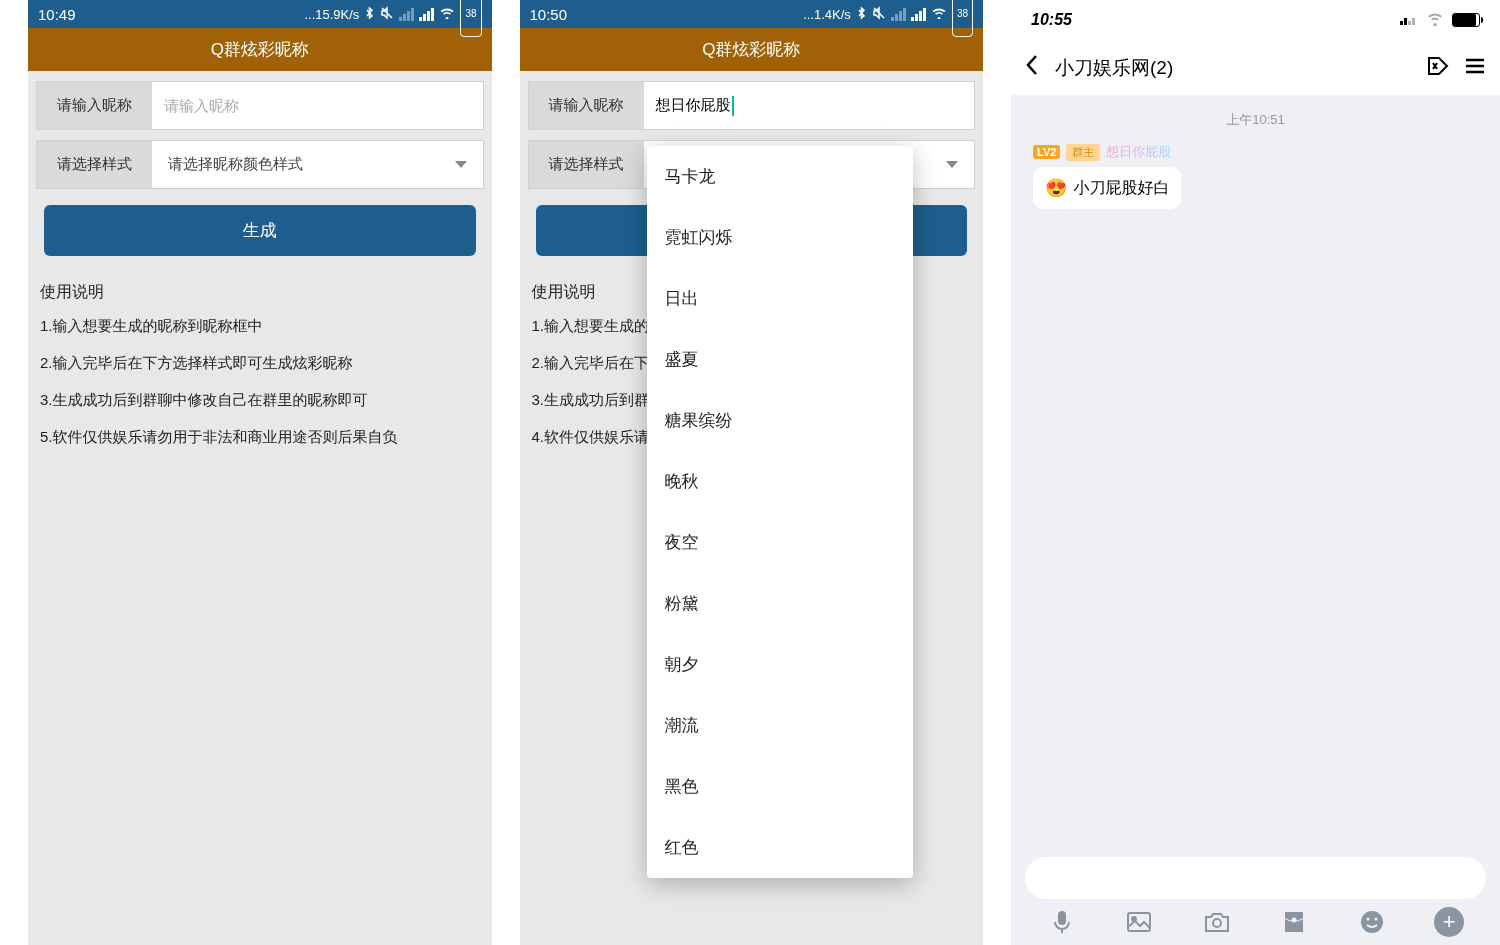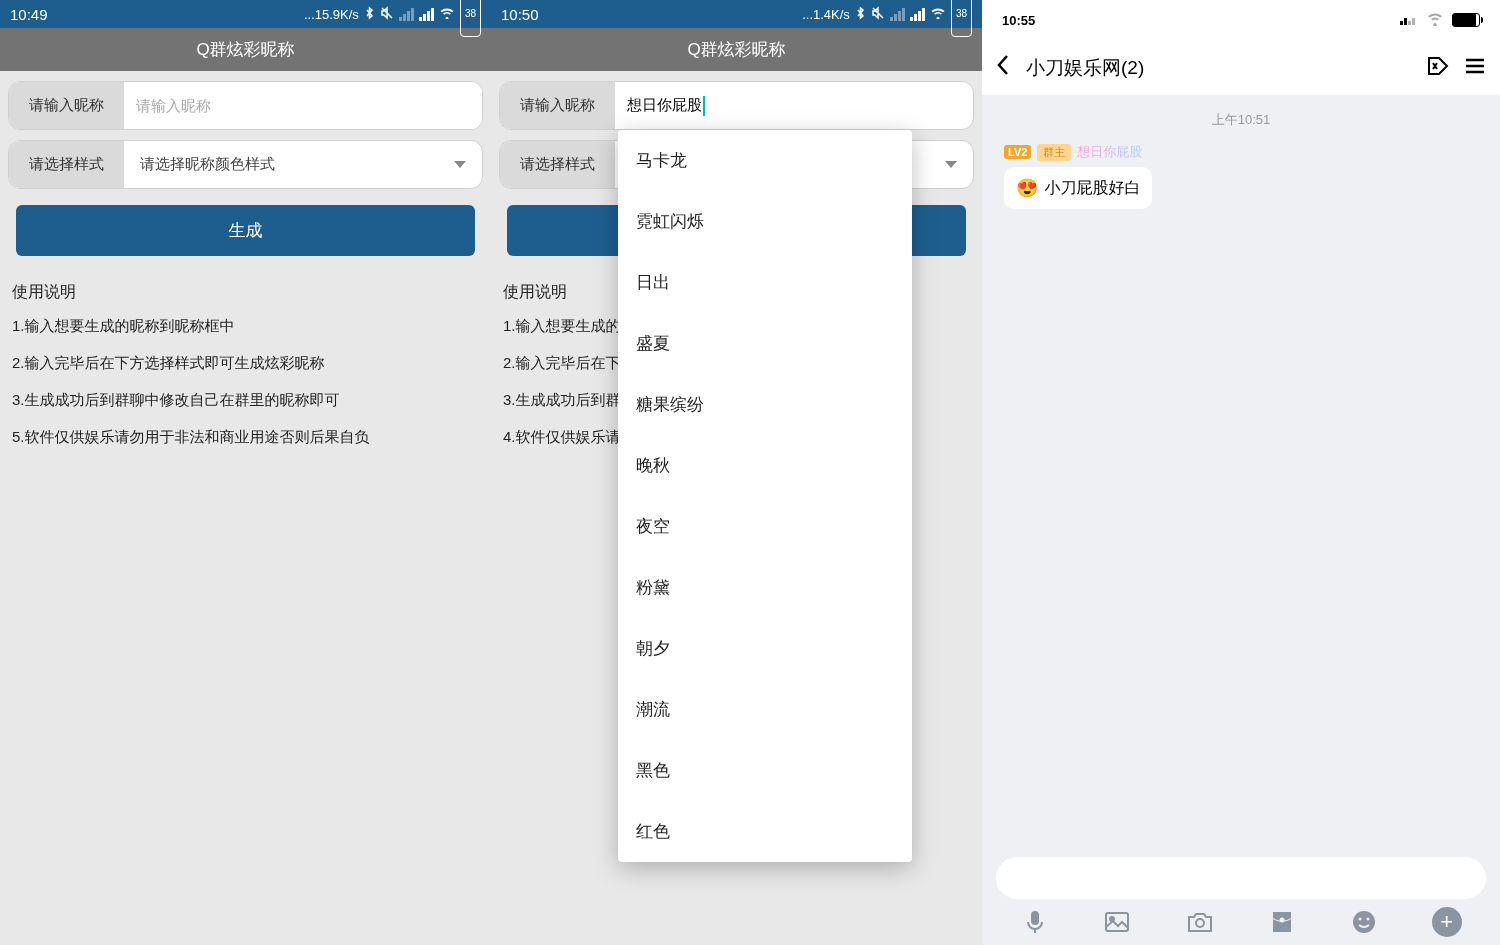--- a/index.html
+++ b/index.html
@@ -1,52 +1,52 @@
 <!DOCTYPE html>
 <html><head>
   <meta charset="utf-8">
   <style>
     * { margin: 0; padding: 0; box-sizing: border-box; font-family: -apple-system, "Helvetica Neue", Arial, sans-serif; }
     body { display: flex; width: 1500px; height: 945px; background: #fff; }
-    .screen { position: relative; height: 945px; overflow: hidden; }
+    .screen { position: relative; height: 945px; overflow: hidden; margin-left: 28px; }
     .screen1, .screen2 { width: 491px; background: #e8e8e8; }
     .screen3 { width: 518px; background: #eef0f3; }
 
     
     .status-bar { height: 28px; background: #1e5e8e; color: #fff; display: flex; justify-content: space-between; align-items: center; padding: 0 10px; font-size: 15px; }
     .status-bar.light { background: #fff; color: #000; height: 40px; padding: 0 20px; }
     .status-left { font-weight: 500; }
     .status-right { display: flex; align-items: center; gap: 5px; font-size: 13px; }
     .status-right.lg { font-size: 15px; gap: 8px; }
     .battery-box { border: 1.5px solid currentColor; border-radius: 4px; padding: 16px 4px; font-size: 10px; line-height: 1.2; }
     .battery-solid { width: 28px; height: 14px; border: 1.5px solid #000; border-radius: 3px; position: relative; }
     .battery-solid::after { content: ''; position: absolute; right: -4px; top: 3px; width: 2px; height: 6px; background: #000; border-radius: 0 2px 2px 0; }
     .battery-fill { background: #000; height: 100%; width: 90%; border-radius: 1px; }
 
     
-    .app-header { background: #737373; color: #fff; text-align: center; padding: 10px 0; font-size: 17px; }
+    .app-header { background: #a16207; color: #fff; text-align: center; padding: 10px 0; font-size: 17px; }
 
     
     .form-area { padding: 10px 8px; }
-    .form-row { display: flex; margin-bottom: 10px; background: #fff; border-radius: 12px; overflow: hidden; border: 1px solid #d0d0d0; }
+    .form-row { display: flex; margin-bottom: 10px; background: #fff; border-radius: 0; overflow: hidden; border: 1px solid #d0d0d0; }
     .form-label { width: 115px; background: #dadada; display: flex; align-items: center; justify-content: center; font-size: 15px; color: #333; padding: 14px 0; }
     .form-input { flex: 1; border: none; padding: 0 12px; font-size: 15px; outline: none; }
     .form-input::placeholder { color: #aaa; }
     .form-select { flex: 1; display: flex; align-items: center; justify-content: space-between; padding: 0 16px; color: #444; font-size: 15px; }
     .caret { width: 0; height: 0; border-left: 6px solid transparent; border-right: 6px solid transparent; border-top: 7px solid #888; }
     .input-cursor { display: inline-block; width: 2px; height: 20px; background: #00bfa5; vertical-align: middle; margin-left: 1px; }
 
     .gen-btn { background: #1e5e8e; color: #fff; border: none; width: calc(100% - 16px); margin: 6px 8px 0; padding: 14px 0; font-size: 17px; border-radius: 6px; }
 
     .instructions { padding: 16px 12px; color: #222; }
     .instructions .title { font-size: 16px; margin-bottom: 14px; }
     .instructions .line { font-size: 15px; margin-bottom: 18px; }
 
     
-    .dropdown { position: absolute; top: 130px; left: 127px; right: 70px; background: #fff; box-shadow: 0 6px 24px rgba(0,0,0,0.25); border-radius: 4px; z-index: 10; }
+    .dropdown { position: absolute; top: 146px; left: 127px; right: 70px; background: #fff; box-shadow: 0 6px 24px rgba(0,0,0,0.25); border-radius: 4px; z-index: 10; }
     .dropdown-item { padding: 19px 18px; font-size: 17px; color: #222; }
 
     
     .chat-header { background: #fff; display: flex; align-items: center; padding: 12px 14px; }
     .back { font-size: 26px; color: #000; width: 30px; }
     .chat-title { flex: 1; font-size: 19px; font-weight: 500; color: #000; }
     .chat-actions { display: flex; gap: 14px; align-items: center; }
     .chat-body { padding: 16px; }
     .timestamp { text-align: center; color: #999; font-size: 13px; margin-bottom: 14px; }
     .msg-meta { display: flex; align-items: center; gap: 6px; margin-bottom: 6px; margin-left: 6px; }
@@ -199,21 +199,21 @@
     <div class="dropdown-item">粉黛</div>
     <div class="dropdown-item">朝夕</div>
     <div class="dropdown-item">潮流</div>
     <div class="dropdown-item">黑色</div>
     <div class="dropdown-item">红色</div>
   </div>
 </div>
 
 <div class="screen screen3">
   <div class="status-bar light">
-    <div class="status-left" style="font-size:13px;font-weight:600;">10:55</div>
+    <div class="status-left" style="font-size:16px;font-weight:600;font-style:italic;">10:55</div>
     <div class="status-right lg">
       <span>
         <svg width="18" height="14" viewBox="0 0 18 14" fill="#000">
             <rect x="0" y="9" width="3" height="4"></rect>
             <rect x="4" y="6" width="3" height="7"></rect>
             <rect x="8" y="9" width="3" height="4" opacity="0.3"></rect>
             <rect x="12" y="6" width="3" height="7" opacity="0.3"></rect>
           </svg>
       </span>
       <span>

